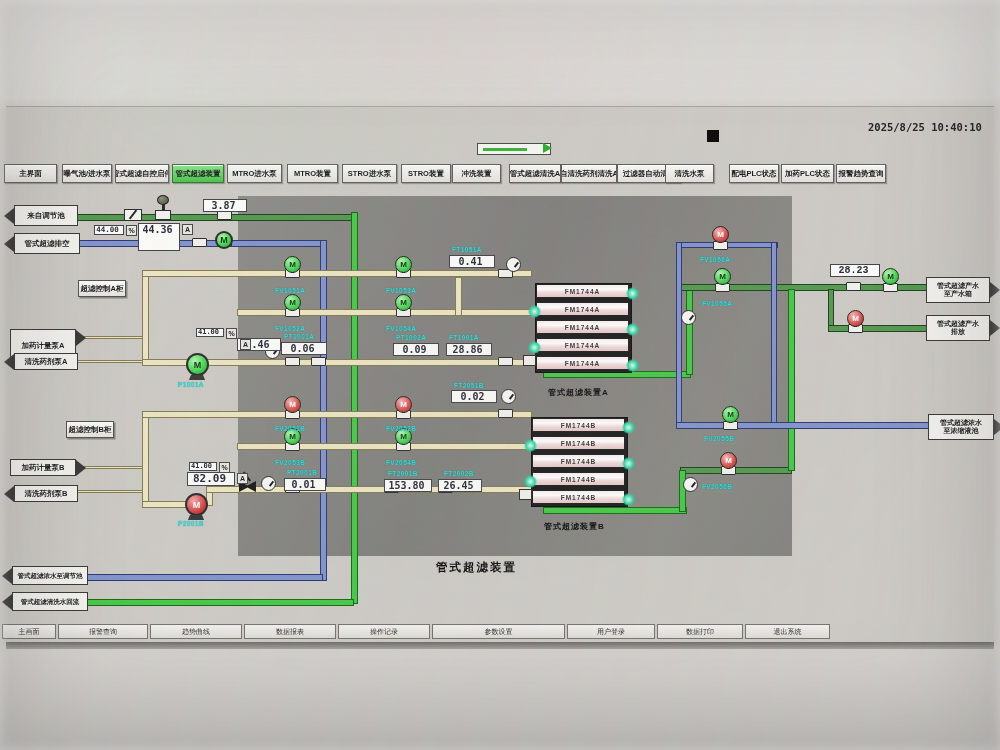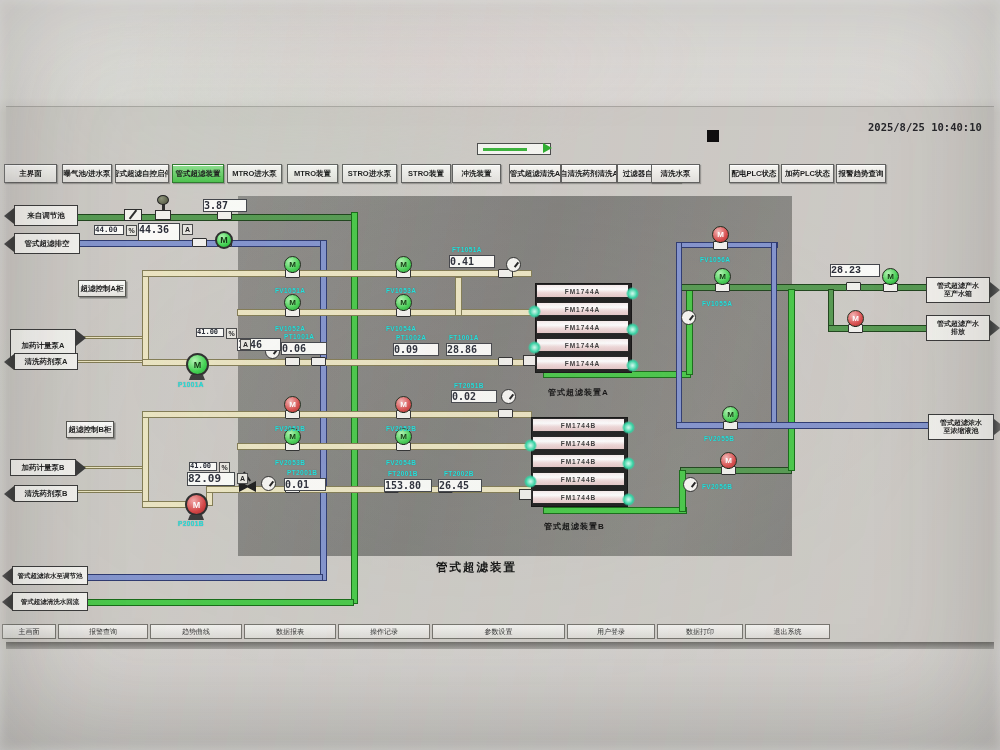--- a/index.html
+++ b/index.html
@@ -47,21 +47,21 @@
   .vc.c{background:radial-gradient(circle at 35% 30%,#f6b6b6,#d94d4d 60%,#a82e2e);color:#fff;}
   .pump{position:absolute;border-radius:50%;border:2px solid #2d2d2d;z-index:5;box-sizing:border-box;
     display:flex;align-items:center;justify-content:center;font:bold 9px "Liberation Sans",sans-serif;cursor:pointer;}
   .pump.run{background:radial-gradient(circle at 35% 30%,#b4f7b4,#3fd24f 60%,#23a233);color:#113511;}
   .pump.stop{background:radial-gradient(circle at 35% 30%,#f4a8a8,#d64444 60%,#9e2626);color:#fff;}
   .pump.feet::after{content:"";position:absolute;left:1px;bottom:-6px;width:16px;height:5px;background:#3a3a3a;
     clip-path:polygon(12% 0,88% 0,100% 100%,0 100%);}
   .gauge{position:absolute;width:15px;height:15px;border-radius:50%;background:#f7f6f2;border:1.5px solid #2c2c2c;z-index:4;box-sizing:border-box;}
   .gauge::after{content:"";position:absolute;left:6.5px;top:2.5px;width:1.5px;height:5.5px;background:#222;transform-origin:bottom center;transform:rotate(38deg);}
   .val{position:absolute;background:#fbfbf8;border:1px solid #43454a;color:#2a2d38;z-index:6;box-sizing:border-box;
-    font-family:"DejaVu Sans Mono",monospace;font-weight:bold;text-align:left;padding-right:3px;overflow:hidden;}
+    font-family:"DejaVu Sans Mono",monospace;font-weight:bold;text-align:center;padding-right:3px;overflow:hidden;}
   .unit{position:absolute;width:11px;height:11px;background:#e9e7e1;border:1px solid #4a4a4a;z-index:6;box-sizing:border-box;
     font:bold 7px "Liberation Sans",sans-serif;color:#222;text-align:center;line-height:10px;}
   .tag{position:absolute;color:#23e2dd;font:bold 6.5px "Liberation Sans",sans-serif;letter-spacing:.4px;z-index:6;text-shadow:0 0 1px rgba(0,60,60,.5);white-space:nowrap;}
   .alabel{position:absolute;background:#f4f3ef;border:1.5px solid #3a3a3a;z-index:6;box-sizing:border-box;
     display:flex;flex-direction:column;align-items:center;justify-content:center;text-align:center;
     font:bold 7.5px "Liberation Sans",sans-serif;color:#222;line-height:1.2;white-space:nowrap;}
   .atip{position:absolute;width:0;height:0;z-index:6;}
   .bank{position:absolute;background:#1e1e1e;z-index:4;border:1px solid #111;}
   .mod{position:absolute;left:0;width:93px;height:14px;box-sizing:border-box;border:1px solid #222;
     background:linear-gradient(180deg,#f9eeee 0%,#ffffff 35%,#f0dada 65%,#e6c8c8 100%);
@@ -104,21 +104,21 @@
       <div class="tab" style="left: 115px; width: 54px;">管式超滤自控启停</div>
       <div class="tab active" style="left: 172px; width: 52px;">管式超滤装置</div>
       <div class="tab" style="left: 227px; width: 55px;">MTRO进水泵</div>
       <div class="tab" style="left: 287px; width: 51px;">MTRO装置</div>
       <div class="tab" style="left: 342px; width: 55px;">STRO进水泵</div>
       <div class="tab" style="left: 401px; width: 50px;">STRO装置</div>
       <div class="tab" style="left: 452px; width: 49px;">冲洗装置</div>
       <div class="tab" style="left: 509px; width: 52px;">管式超滤清洗A</div>
       <div class="tab" style="left: 561px; width: 56px;">自清洗药剂清洗A</div>
       <div class="tab" style="left: 617px; width: 64px;">过滤器自动清洗</div>
-      <div class="tab" style="left: 651px; width: 49px;">清洗水泵</div>
+      <div class="tab" style="left: 665px; width: 49px;">清洗水泵</div>
       <div class="tab" style="left: 729px; width: 50px;">配电PLC状态</div>
       <div class="tab" style="left: 781px; width: 53px;">加药PLC状态</div>
       <div class="tab" style="left: 836px; width: 50px;">报警趋势查询</div>
     </div>
   <div id="diagram">
       <div class="pipe green" style="left: 77px; top: 214px; width: 276px; height: 7px;"></div>
       <div class="pipe bgreen" style="left: 351px; top: 212px; width: 7px; height: 392px;"></div>
       <div class="pipe bgreen" style="left: 80px; top: 599px; width: 274px; height: 7px;"></div>
       <div class="pipe bgreen" style="left: 543px; top: 371px; width: 148px; height: 7px;"></div>
       <div class="pipe bgreen" style="left: 686px; top: 289px; width: 7px; height: 86px;"></div>
@@ -209,21 +209,21 @@
       <div class="gauge" style="left: 265px; top: 344px;"></div>
       <div class="gauge" style="left: 501px; top: 389px;"></div>
       <div class="gauge" style="left: 261px; top: 476px;"></div>
       <div class="gauge" style="left: 681px; top: 310px;"></div>
       <div class="gauge" style="left: 683px; top: 477px;"></div>
       <div class="pump run" style="left: 215px; top: 231px; width: 18px; height: 18px;">M</div>
       <div class="pump run feet" style="left: 186px; top: 353px; width: 23px; height: 23px;">M</div>
       <div class="pump stop feet" style="left: 185px; top: 493px; width: 23px; height: 23px;">M</div>
       <div class="val" style="left: 203px; top: 199px; width: 44px; height: 13px; font-size: 10px; line-height: 11px;">3.87</div>
       <div class="val" style="left: 94px; top: 225px; width: 30px; height: 10px; font-size: 7.5px; line-height: 8px;">44.00</div>
-      <div class="val" style="left: 138px; top: 223px; width: 42px; height: 18px; font-size: 10px; line-height: 11px;">44.36</div>
+      <div class="val" style="left: 138px; top: 223px; width: 42px; height: 28px; font-size: 10px; line-height: 11px;">44.36</div>
       <div class="val" style="left: 449px; top: 255px; width: 46px; height: 13px; font-size: 10px; line-height: 11px;">0.41</div>
       <div class="val" style="left: 281px; top: 342px; width: 46px; height: 13px; font-size: 10px; line-height: 11px;">0.06</div>
       <div class="val" style="left: 393px; top: 343px; width: 46px; height: 13px; font-size: 10px; line-height: 11px;">0.09</div>
       <div class="val" style="left: 446px; top: 343px; width: 46px; height: 13px; font-size: 10px; line-height: 11px;">28.86</div>
       <div class="val" style="left: 830px; top: 264px; width: 50px; height: 13px; font-size: 10px; line-height: 11px; font-family: Liberation Mono, monospace;">28.23</div>
       <div class="val" style="left: 451px; top: 390px; width: 46px; height: 13px; font-size: 10px; line-height: 11px;">0.02</div>
       <div class="val" style="left: 196px; top: 328px; width: 28px; height: 9px; font-size: 7px; line-height: 7px;">41.00</div>
       <div class="val" style="left: 194px; top: 338px; width: 44px; height: 13px; font-size: 10px; line-height: 11px; margin-left: 43px;">1.46</div>
       <div class="val" style="left: 189px; top: 462px; width: 28px; height: 9px; font-size: 7px; line-height: 7px;">41.00</div>
       <div class="val" style="left: 187px; top: 472px; width: 48px; height: 14px; font-size: 11px; line-height: 12px;">82.09</div>

